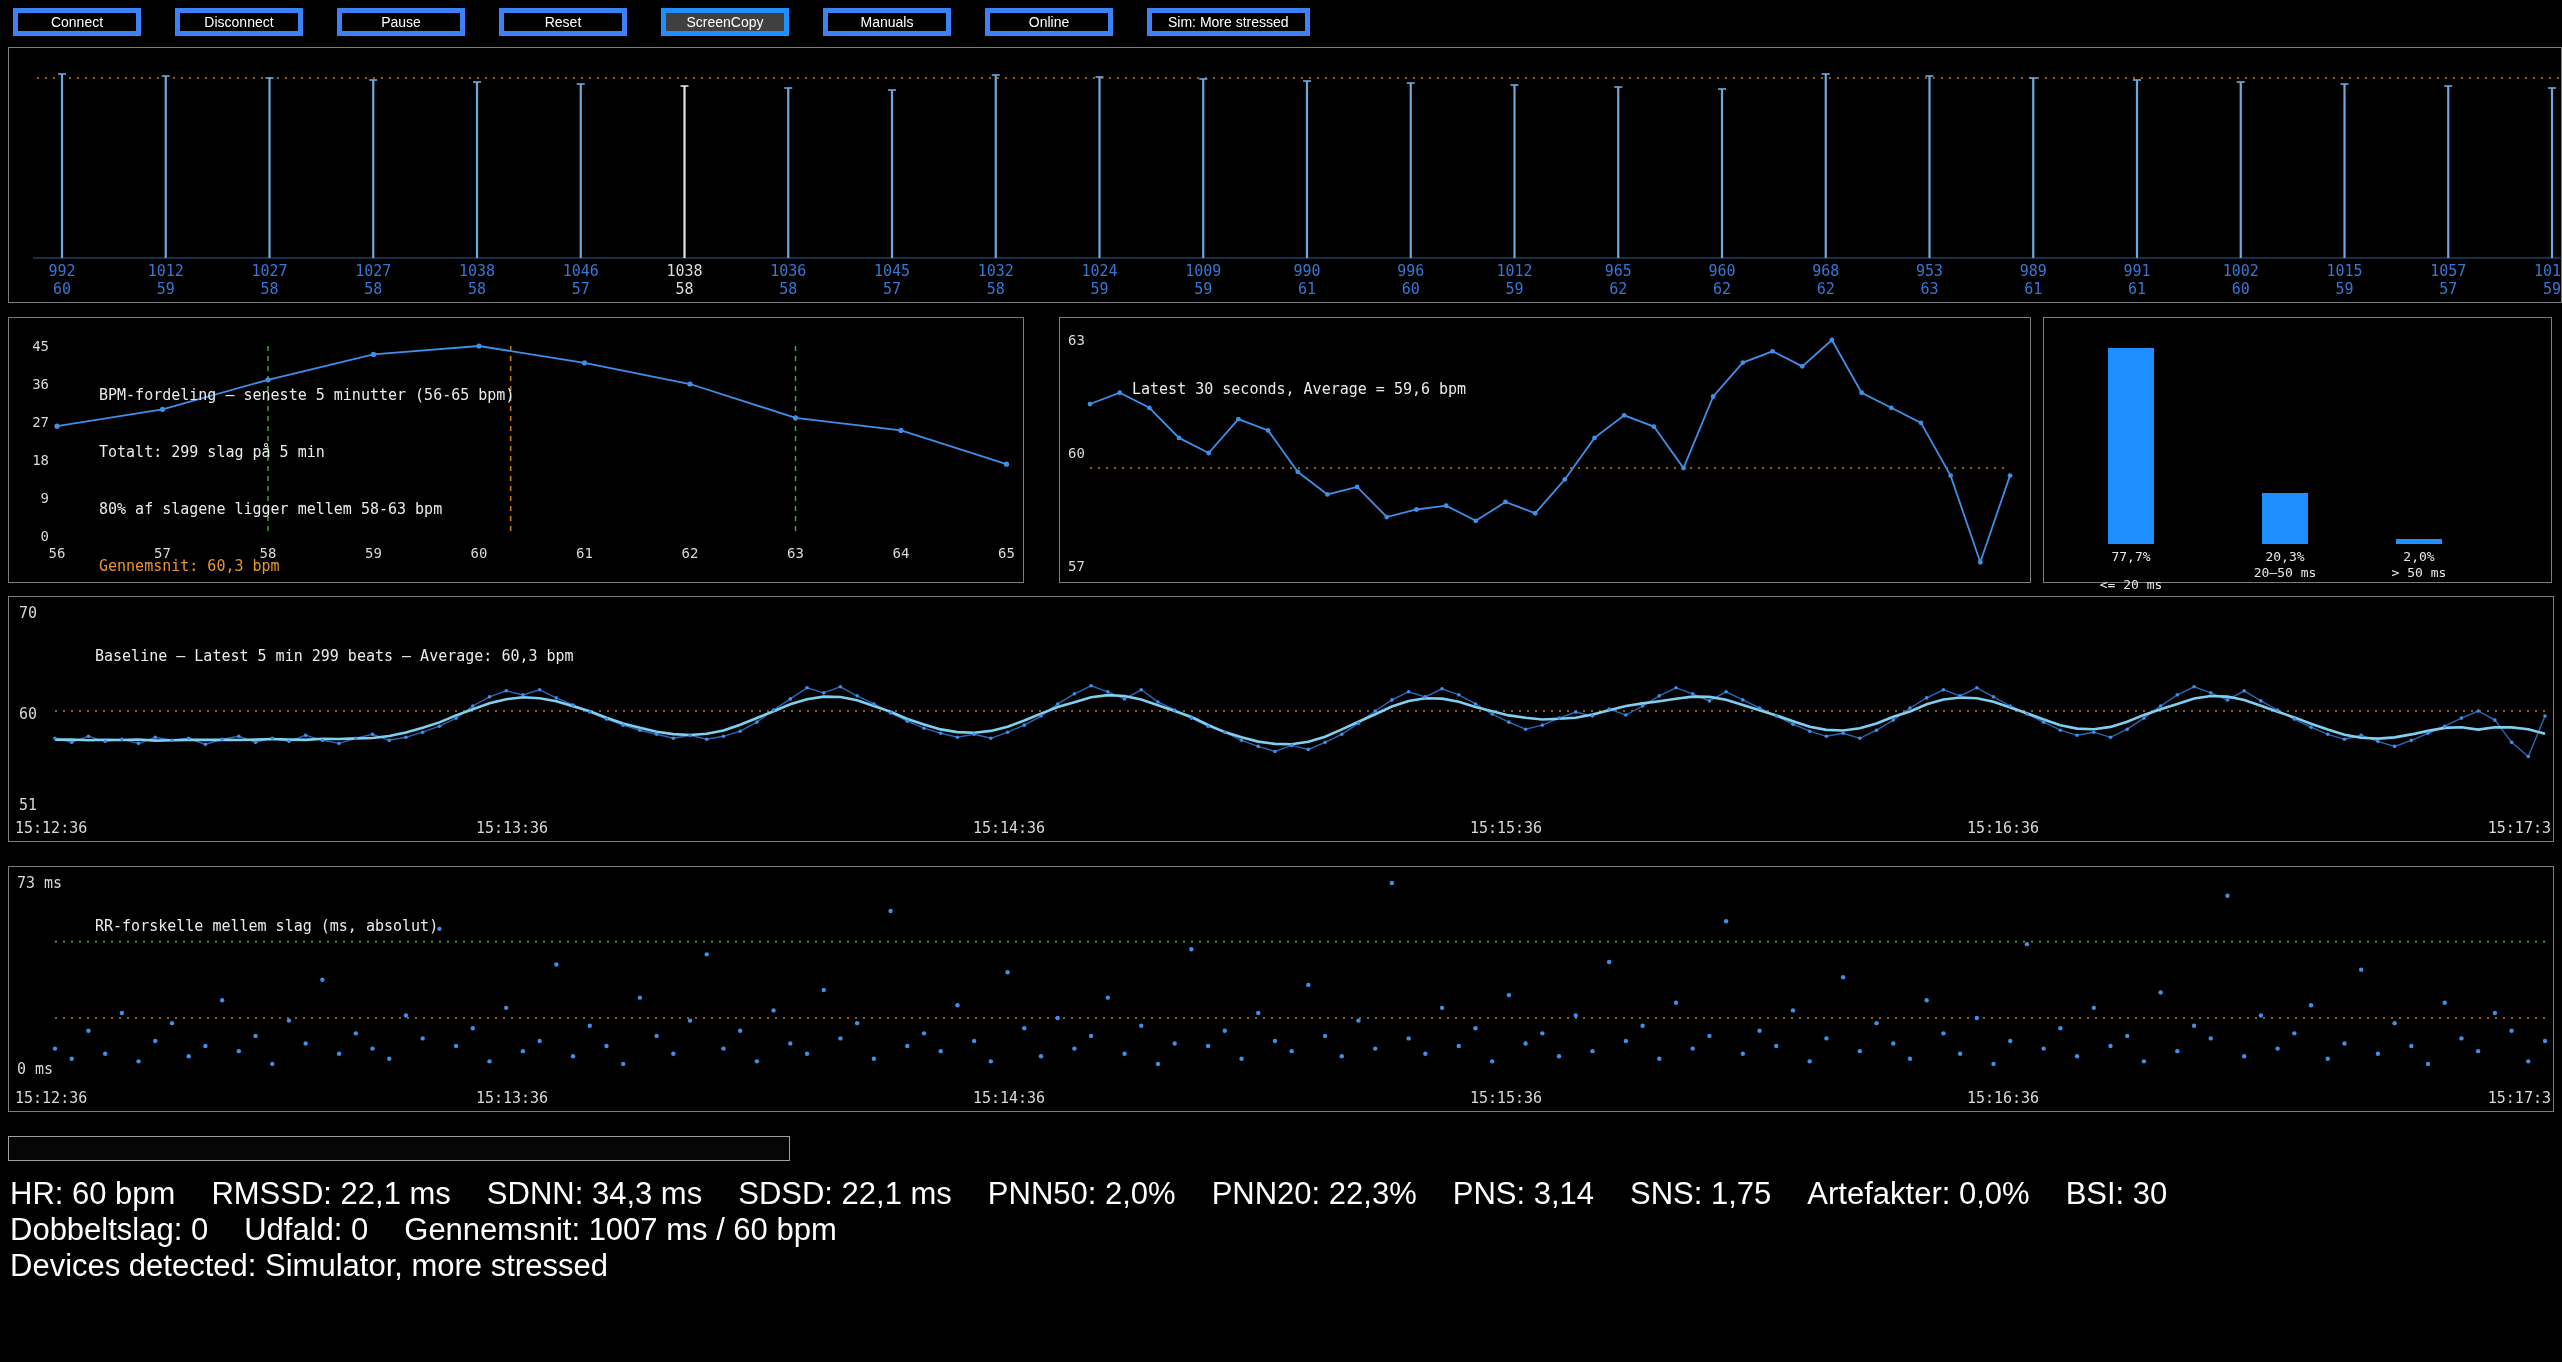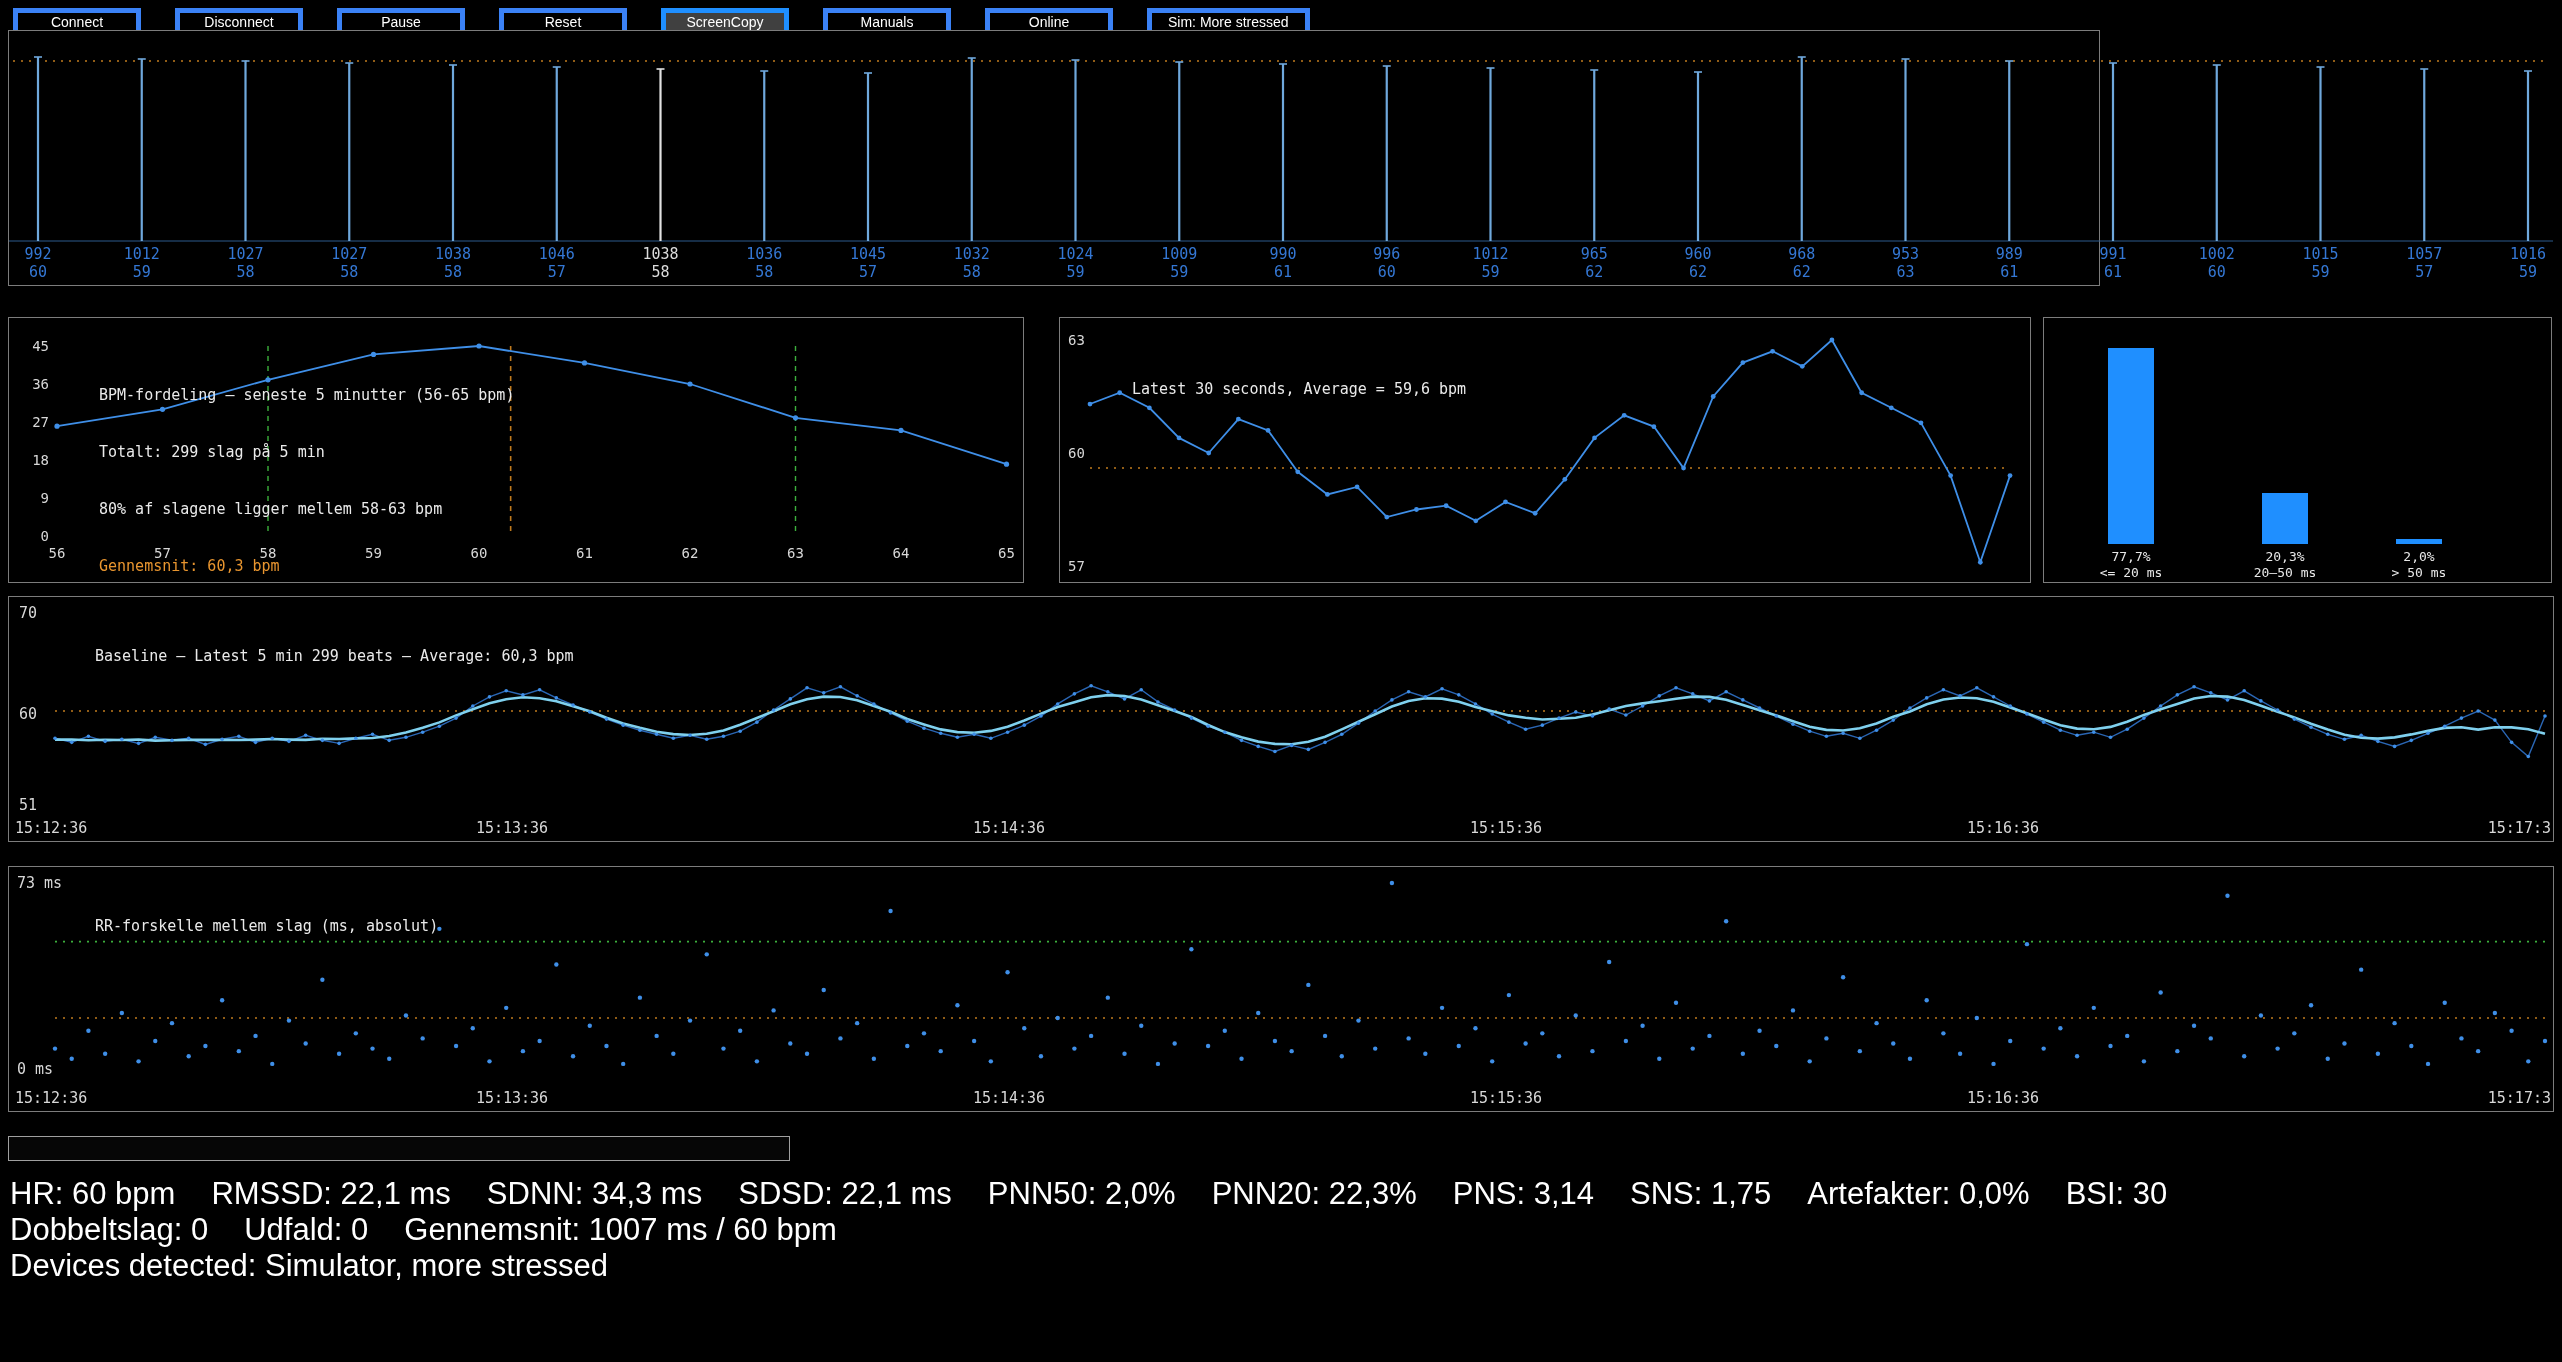--- a/index.html
+++ b/index.html
@@ -5,21 +5,21 @@
   *{margin:0;padding:0;box-sizing:border-box;}
   html,body{background:#000;}
   body{width:2562px;height:1362px;position:relative;overflow:hidden;font-family:"Liberation Sans",sans-serif;}
   .toolbar{position:absolute;left:13px;top:8px;display:flex;gap:34px;}
   .tb-btn{height:28px;min-width:128px;padding:0 16px;background:#000;border:5px solid #3b82f6;color:#fff;font:14px "Liberation Sans",sans-serif;cursor:pointer;white-space:nowrap;}
   .tb-btn.active{background:#404040;border-color:#1f8fff;}
   .panel{position:absolute;border:1px solid #7c7c7c;background:#000;}
   svg{display:block;}
   .overlay-text{position:absolute;font:15px "DejaVu Sans Mono",monospace;color:#eaeaea;line-height:19px;white-space:pre;margin-left:36px;}
   .overlay-text .orange{color:#e8952f;}
-  #beatsPanel{left:8px;top:30px;width:2092px;height:256px;}
+  #beatsPanel{left:8px;top:47px;width:2554px;height:256px;padding-left:24px;}
   #distPanel{left:8px;top:317px;width:1016px;height:266px;}
   #latestPanel{left:1059px;top:317px;width:972px;height:266px;}
   #pnnPanel{left:2043px;top:317px;width:509px;height:266px;}
   #basePanel{left:8px;top:596px;width:2546px;height:246px;}
   #rrPanel{left:8px;top:866px;width:2546px;height:246px;}
   #pnnBars{position:absolute;left:0;top:0;right:0;bottom:0;}
   .bar{position:absolute;background:#1f8fff;}
   .bar-label{position:absolute;width:150px;text-align:center;font:13px "DejaVu Sans Mono",monospace;color:#e8e8e8;line-height:16px;}
   #cmdInput{position:absolute;left:8px;top:1136px;width:782px;height:25px;background:#060606;border:1px solid #9f9f9f;color:#fff;font:15px "Liberation Sans",sans-serif;padding:0 6px;}
   .stats{position:absolute;left:10px;display:flex;gap:36px;font-size:31px;color:#fff;white-space:nowrap;}
@@ -233,21 +233,21 @@
       </svg>
     <div class="overlay-text" style="left:36px;top:24px;">
       <div>Latest 30 seconds, Average = 59,6 bpm</div>
     </div>
   </div>
 
   <div class="panel" id="pnnPanel">
     <div id="pnnBars">
         <div class="bar" style="left: 64px; width: 46px; top: 30px; height: 196px; background: rgb(31, 143, 255);"></div>
         <div class="bar-label" style="left: 12px; top: 231px;">77,7%</div>
-        <div class="bar-label" style="left: 12px; top: 247px;">&lt;= 20 ms</div>
+        <div class="bar-label" style="left: 12px; top: 259px;">&lt;= 20 ms</div>
         <div class="bar" style="left: 218px; width: 46px; top: 175px; height: 51px; background: rgb(31, 143, 255);"></div>
         <div class="bar-label" style="left: 166px; top: 231px;">20,3%</div>
         <div class="bar-label" style="left: 166px; top: 247px;">20–50 ms</div>
         <div class="bar" style="left: 352px; width: 46px; top: 221px; height: 5px; background: rgb(31, 143, 255);"></div>
         <div class="bar-label" style="left: 300px; top: 231px;">2,0%</div>
         <div class="bar-label" style="left: 300px; top: 247px;">&gt; 50 ms</div>
       </div>
   </div>
 
   <div class="panel" id="basePanel">

